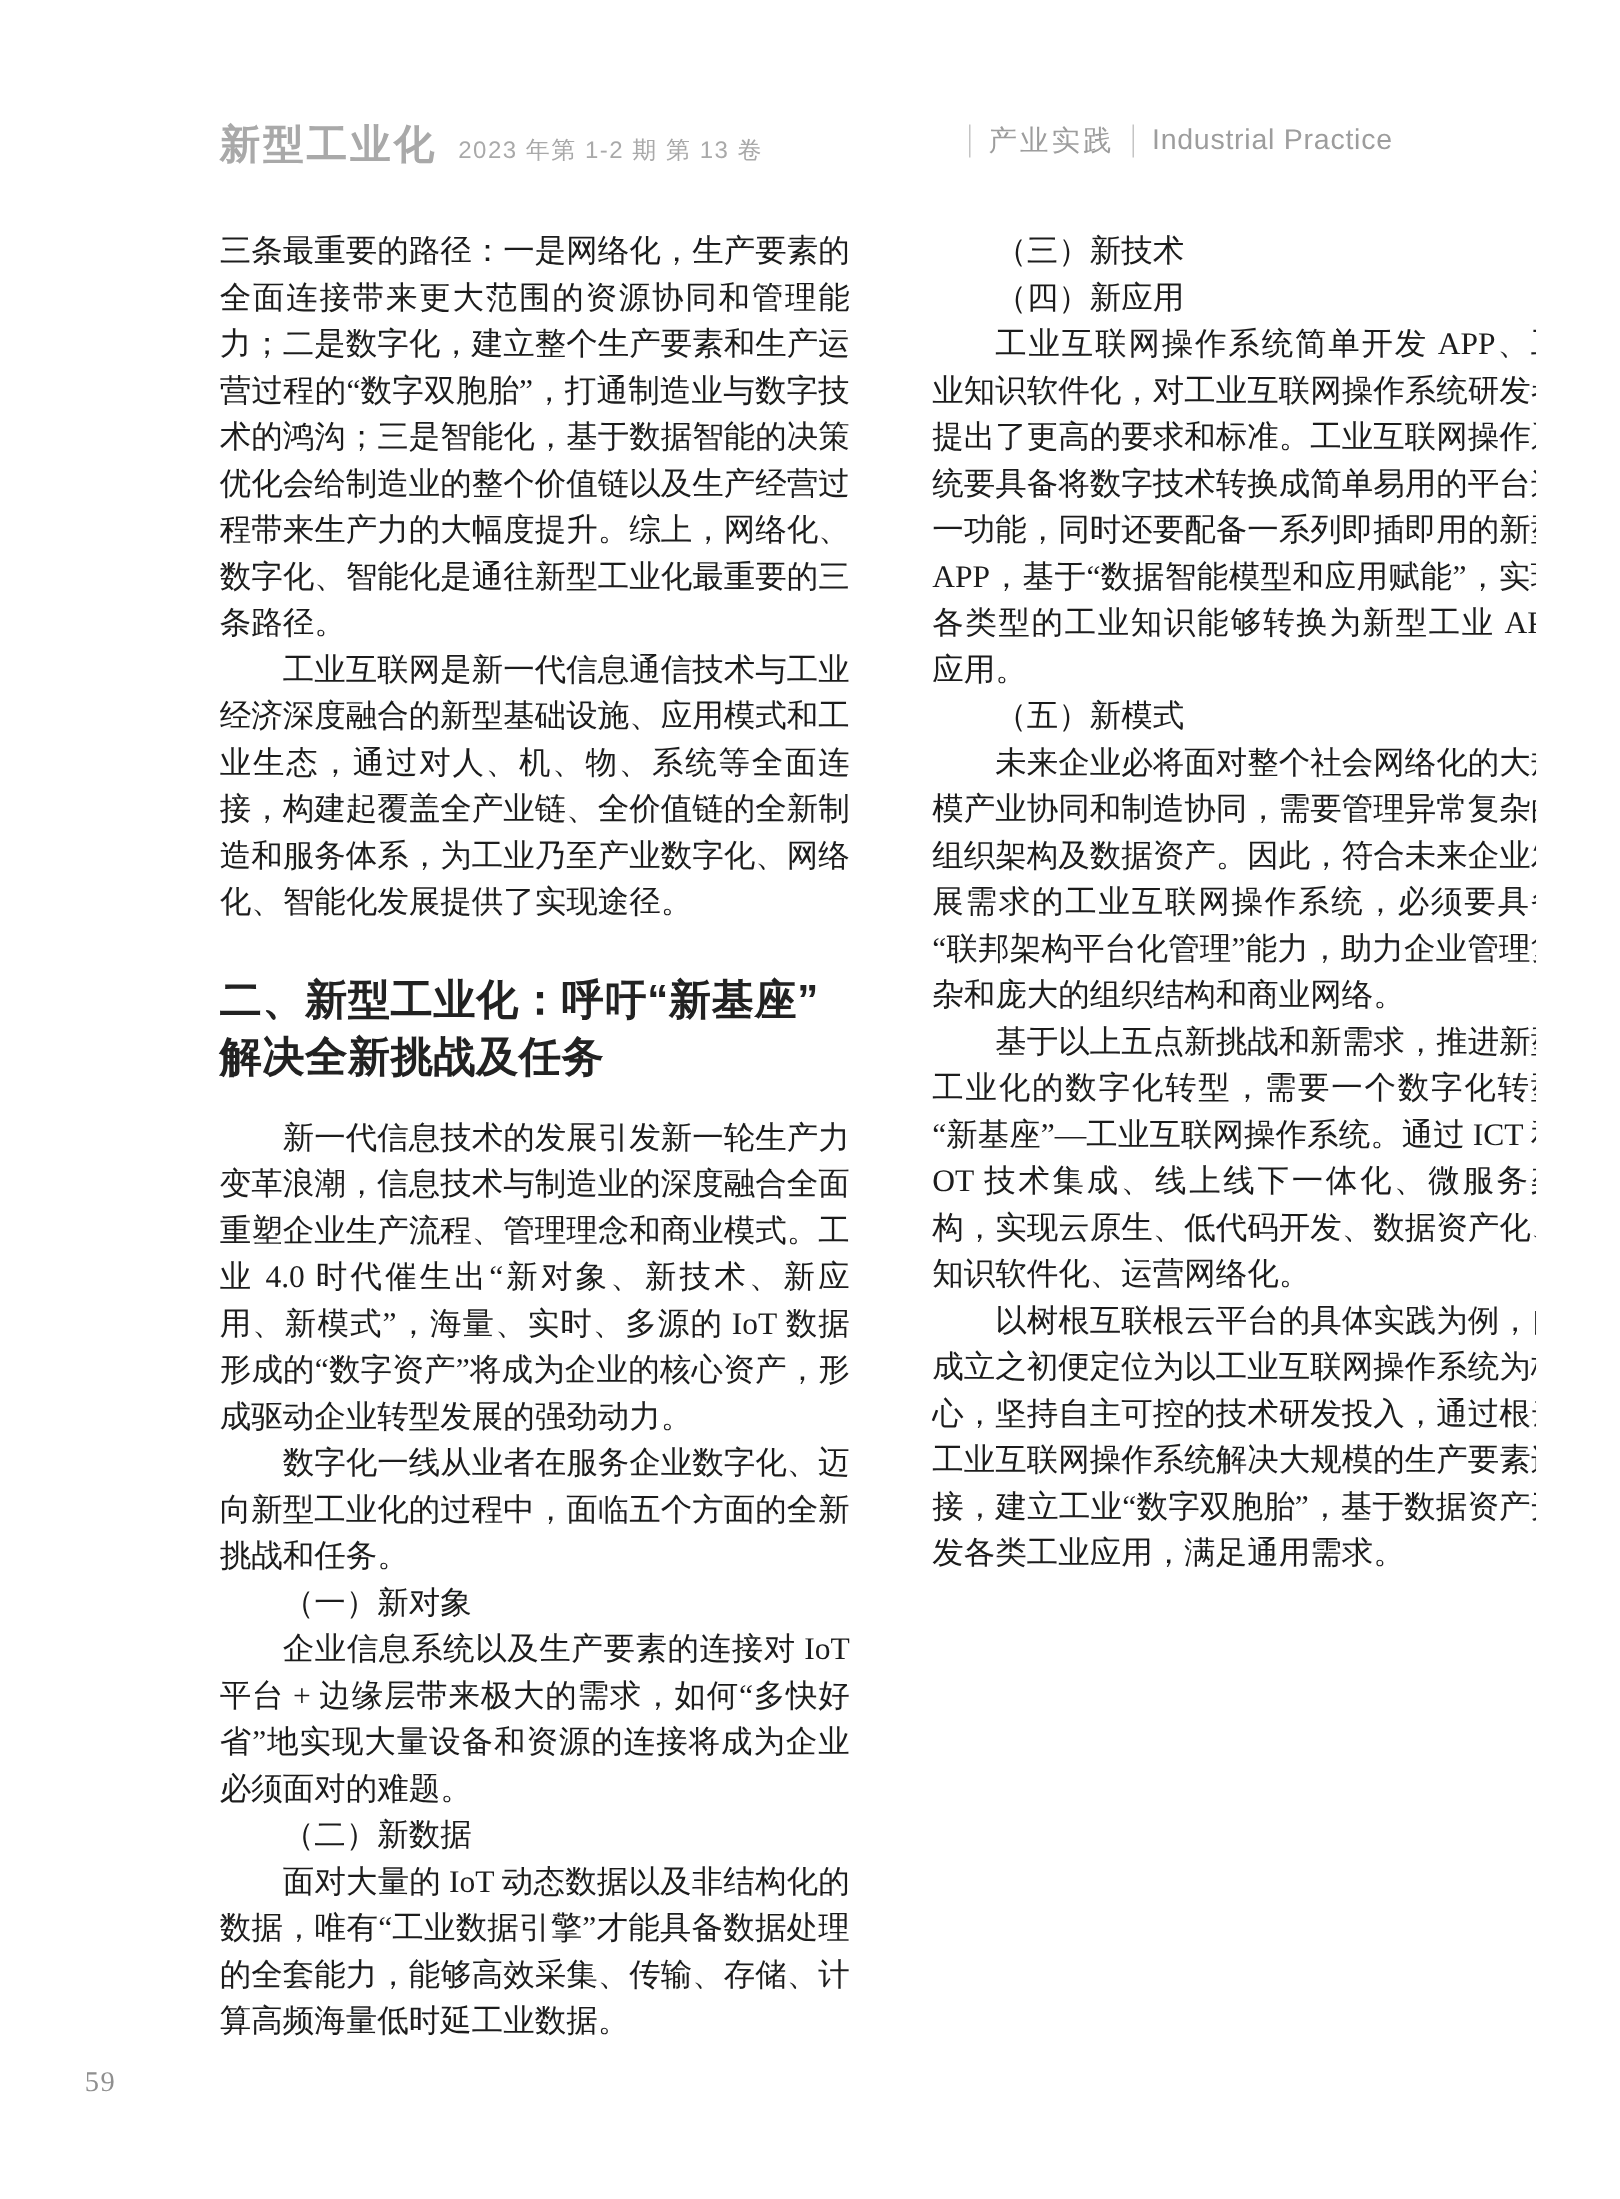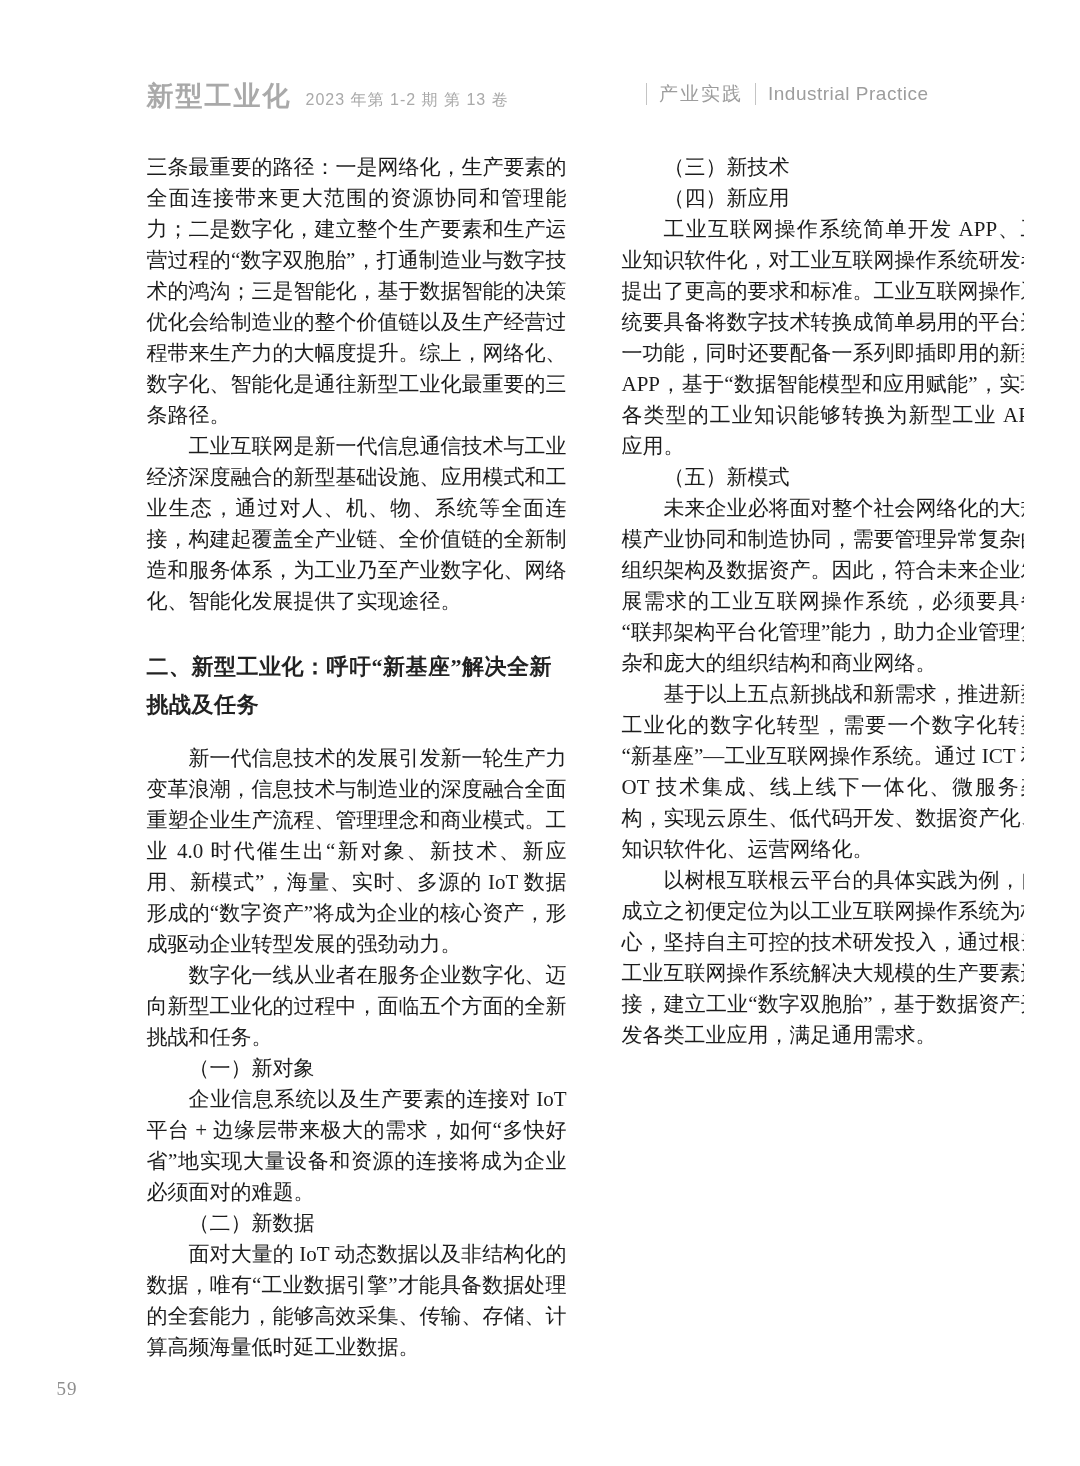--- a/index.html
+++ b/index.html
@@ -66,23 +66,23 @@
   .para{
     margin:0;
     text-indent:2em;
   }
   .para.no-indent{text-indent:0;}
   .sub{
     margin:0;
     text-indent:2em;
   }
   .section-heading{
-    font-family:Liberation Serif, serif;
+    font-family:Liberation Sans, sans-serif;
     font-weight:bold;
-    font-size:22px;
+    font-size:28px;
     line-height:38px;
     letter-spacing:0.5px;
     color:#222222;
     margin:31px 0 19px 0;
     text-align:left;
   }
   .col-right .section-heading{margin-top:33px;}
 
   
   .footer{

